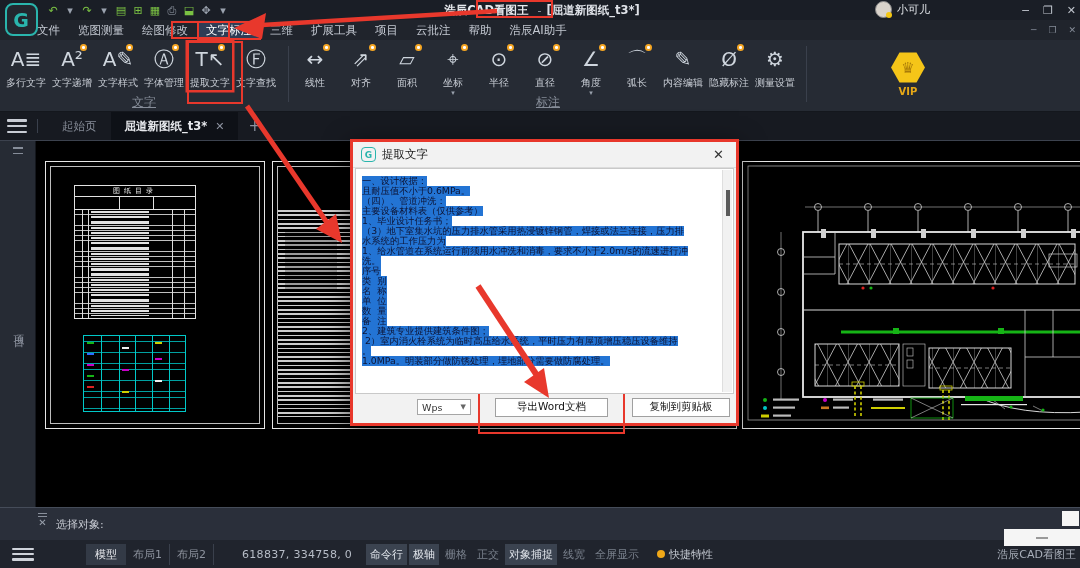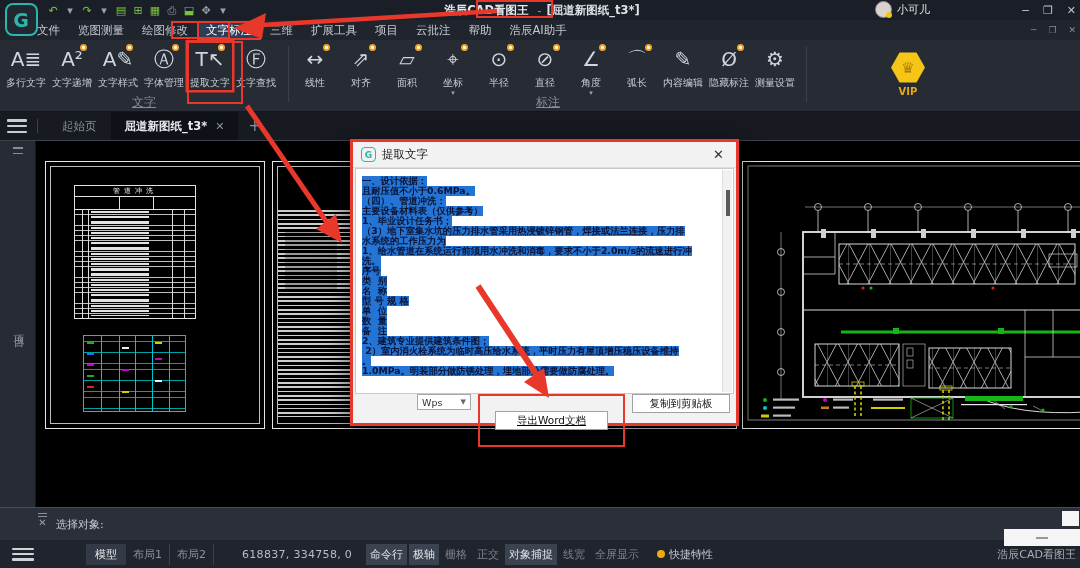--- a/index.html
+++ b/index.html
@@ -93,29 +93,29 @@
   .s2-text{position:absolute;left:5px;top:48px;width:73px;height:207px;
       background:repeating-linear-gradient(180deg,rgba(222,222,222,.92) 0 1.6px,transparent 1.6px 4.3px);}
   .s2-text2{position:absolute;left:12px;top:70px;width:52px;height:60px;background:#000;opacity:.25;}
 
   
   .dialog{position:absolute;left:350px;top:139px;width:389px;height:287px;border:3px solid var(--red);background:#f2f2f2;z-index:50;box-shadow:0 6px 24px rgba(0,0,0,.6);}
   .dlg-title{height:26px;display:flex;align-items:center;padding:0 8px;background:#f2f2f2;border-bottom:1px solid #dcdcdc;}
   .dlg-g{width:15px;height:15px;border-radius:4px;border:1.6px solid var(--teal);color:var(--teal);font-size:9px;font-weight:bold;display:flex;align-items:center;justify-content:center;margin-right:6px;}
   .dlg-name{font-size:11.5px;color:#222;}
   .dlg-x{margin-left:auto;color:#333;font-size:13px;cursor:default;padding:0 4px;}
-  .dlg-content{position:relative;height:226px;background:#fff;border:1px solid #c9c9c9;margin:0 2px;overflow:hidden;padding:7px 14px 0 6px;font-weight:bold;}
+  .dlg-content{position:relative;height:226px;background:#fff;border:1px solid #c9c9c9;margin:0 2px;overflow:hidden;padding:7px 14px 0 6px;}
   .tline{white-space:pre;font-size:9.3px;line-height:10px;height:10px;overflow:hidden;}
   .tline .sel{background:var(--sel);color:#0d1333;}
   .dlg-scroll{position:absolute;right:1px;top:1px;bottom:1px;width:10px;background:#f1f1f1;border-left:1px solid #dedede;}
   .dlg-thumb{position:absolute;left:3px;top:20px;width:4px;height:26px;background:#5a5a5a;}
-  .dlg-footer{height:26px;display:flex;align-items:flex-start;justify-content:flex-end;gap:7px;padding:0 6px;}
+  .dlg-footer{height:26px;display:flex;align-items:center;justify-content:flex-end;gap:7px;padding:0 6px;}
   .wps-select{width:54px;height:16px;background:#fff;border:1px solid #a6a6a6;display:flex;align-items:center;font-size:9.5px;color:#333;padding:0 4px;cursor:default;}
   .wps-select .chev{margin-left:auto;font-size:7px;color:#666;}
-  .red-wrap{border:2.5px solid var(--red);padding:15px;text-decoration:underline;}
+  .red-wrap{border:2.5px solid var(--red);padding:15px;}
   .dlg-btn{height:19px;background:#fff;border:1px solid #a0a0a0;font-size:10.5px;color:#111;display:flex;align-items:center;justify-content:center;cursor:default;}
   .btn-export{width:113px;}
   .btn-copy{width:98px;}
 
   
   .cmd{position:absolute;left:0;top:507px;width:1080px;height:33px;background:#2a2f3a;border-top:1px solid #454c59;z-index:3;}
   .cmd-left{position:absolute;left:38px;top:5px;display:flex;flex-direction:column;align-items:center;gap:1px;}
   .cmd-left .bars{width:9px;height:4px;border-top:1.4px solid #8a909c;border-bottom:1.4px solid #8a909c;}
   .cmd-left .x{color:#9aa1ad;font-size:10px;line-height:10px;}
   .cmd-prompt{position:absolute;left:56px;top:9px;font-size:11px;color:#c8ccd4;}
@@ -398,21 +398,21 @@
           <i></i>
         </div>
       <div class="vtext">项目</div>
     </div>
 
     <div class="canvas">
 
       <div class="sheet" style="left:9px;top:20px;width:220px;height:268px;">
         <div class="inner"></div>
         <div class="s1-table">
-          <div class="s1-title">管道冲洗</div>
+          <div class="s1-title">图纸目录</div>
           <div class="s1-sub"></div>
           <div class="s1-body"></div>
           <div class="s1-bars"></div>
         </div>
         <div class="s1-legend">
           <div class="chip" style="left:3px;top:6px;background:var(--green);"></div>
           <div class="chip" style="left:3px;top:17px;background:#2b6bff;"></div>
           <div class="chip" style="left:3px;top:28px;background:#c800c8;"></div>
           <div class="chip" style="left:3px;top:39px;background:var(--green);"></div>
           <div class="chip" style="left:3px;top:50px;background:#d22;"></div>
@@ -549,21 +549,20 @@
           <div class="tline"><span class="sel">（四）、管道冲洗：</span></div>
           <div class="tline"><span class="sel">主要设备材料表（仅供参考）</span></div>
           <div class="tline"><span class="sel">1、毕业设计任务书；</span></div>
           <div class="tline"><span class="sel">（3）地下室集水坑的压力排水管采用热浸镀锌钢管，焊接或法兰连接，压力排</span></div>
           <div class="tline"><span class="sel">水系统的工作压力为</span></div>
           <div class="tline"><span class="sel">1、给水管道在系统运行前须用水冲洗和消毒，要求不小于2.0m/s的流速进行冲</span></div>
           <div class="tline"><span class="sel">洗。</span></div>
           <div class="tline"><span class="sel">序号</span></div>
           <div class="tline"><span class="sel">类  别</span></div>
           <div class="tline"><span class="sel">名  称</span></div>
-          <div class="tline"><span class="sel">型 号 规 格</span></div>
           <div class="tline"><span class="sel">单  位</span></div>
           <div class="tline"><span class="sel">数  量</span></div>
           <div class="tline"><span class="sel">备  注</span></div>
           <div class="tline"><span class="sel">2、建筑专业提供建筑条件图；</span></div>
           <div class="tline"><span class="sel"> 2）室内消火栓系统为临时高压给水系统，平时压力有屋顶增压稳压设备维持</span></div>
           <div class="tline"><span class="sel">。</span></div>
           <div class="tline"><span class="sel">1.0MPa。明装部分做防锈处理，埋地部分需要做防腐处理。</span></div>
         </div>
       <div class="dlg-scroll">
           <div class="dlg-thumb"></div>

